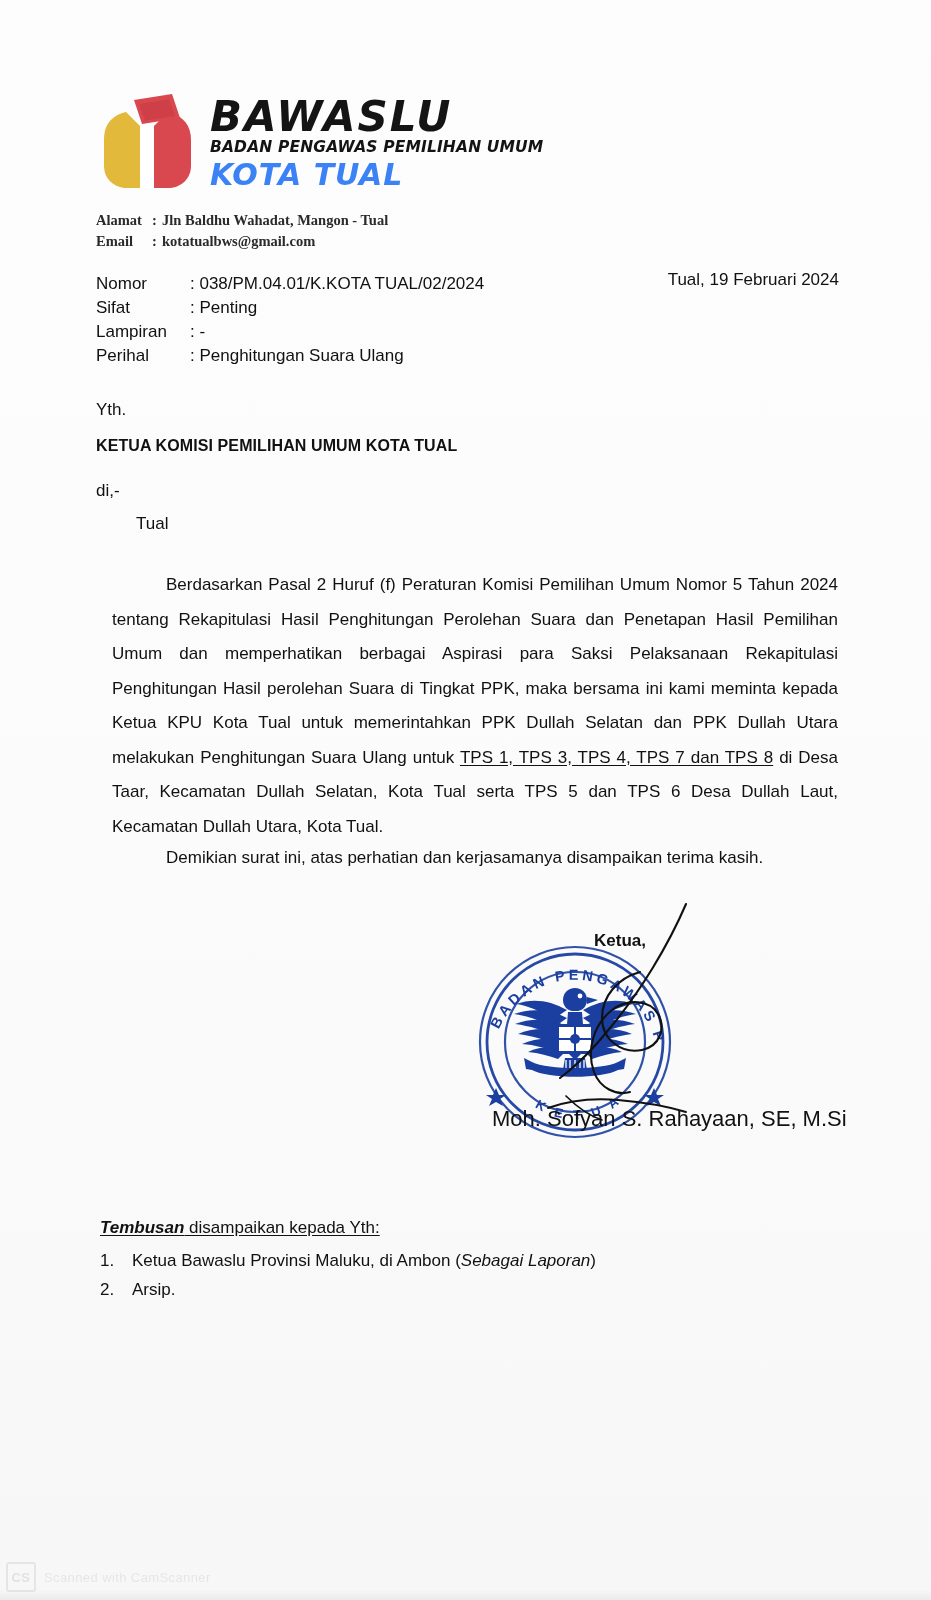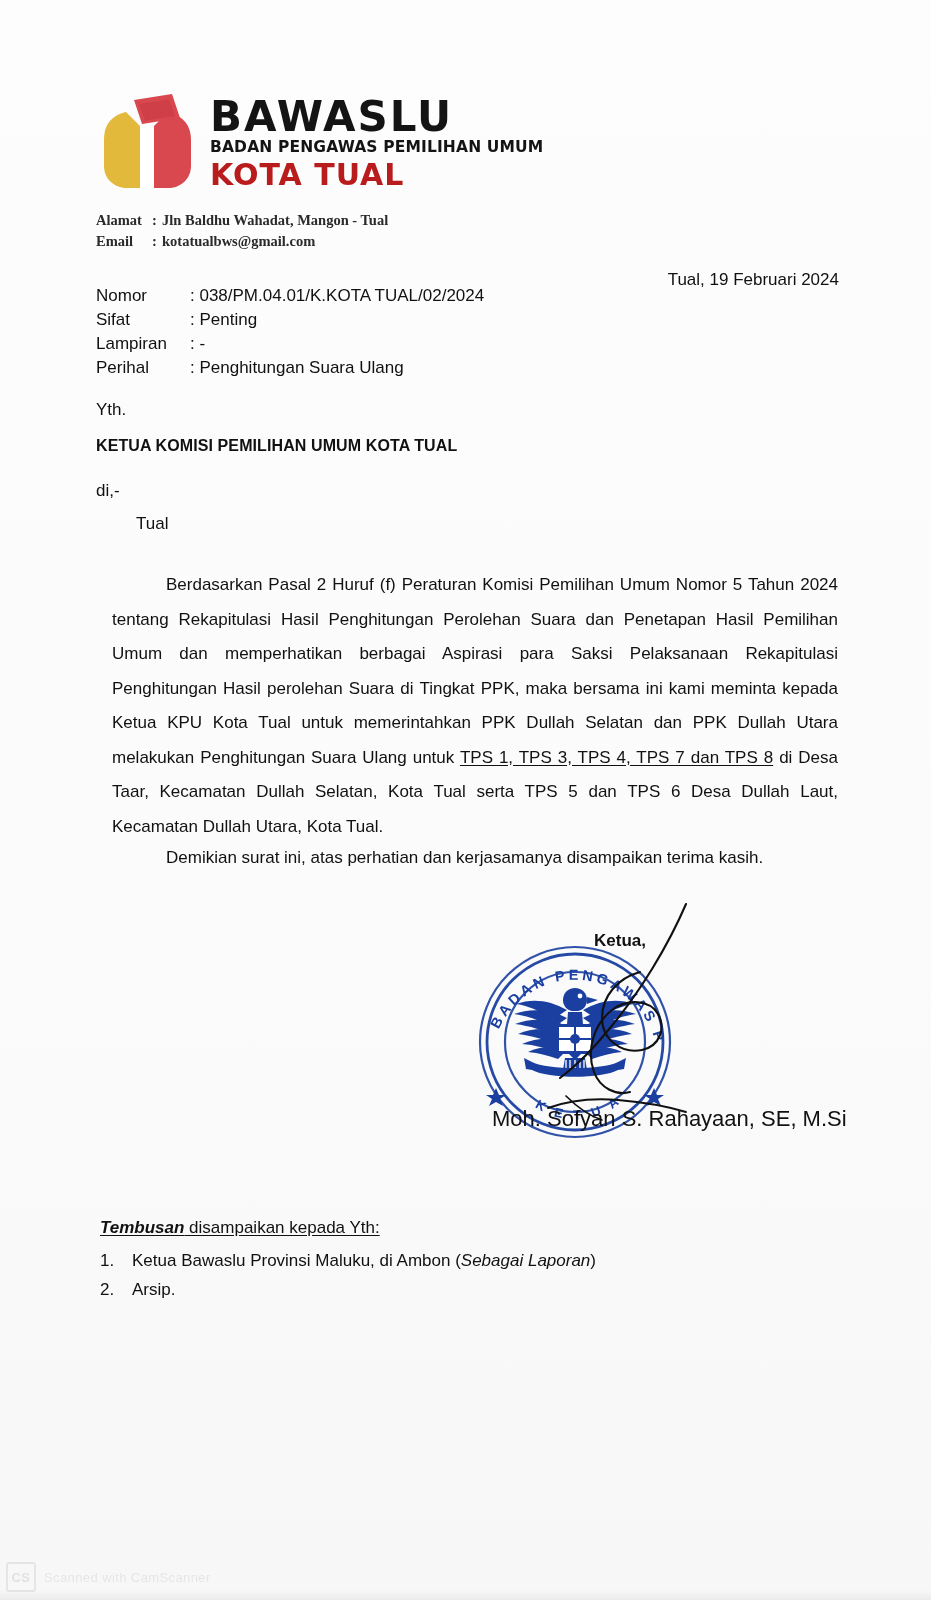--- a/index.html
+++ b/index.html
@@ -38,21 +38,21 @@
   .lh-row { display: flex; align-items: flex-start; }
   .logo-mark {
     width: 104px;
     height: 100px;
     position: relative;
     flex: 0 0 auto;
     margin-right: 10px;
   }
   .logo-mark svg { display: block; width: 104px; height: 100px; }
 
-  .lh-text { padding-top: 4px; }
+  .lh-text { padding-top: 4px; font-style: italic; }
   .brand-main {
     font-family: "DejaVu Sans", sans-serif;
     font-weight: bold;
     font-size: 42px;
     letter-spacing: 2px;
     line-height: 0.98;
     color: #141414;
   }
   .brand-sub {
     font-family: "DejaVu Sans", sans-serif;
@@ -60,21 +60,21 @@
     font-size: 15.5px;
     letter-spacing: 0.15px;
     color: #141414;
     margin-top: 1px;
   }
   .brand-city {
     font-family: "DejaVu Sans", sans-serif;
     font-weight: bold;
     font-size: 30px;
     letter-spacing: 1px;
-    color: #b91c1c;
+    color: #3b82f6;
     margin-top: 1px;
   }
 
   .contact {
     position: absolute;
     left: 96px;
     top: 210px;
     font-family: "Liberation Serif", serif;
     font-weight: bold;
     font-size: 14.5px;
@@ -82,21 +82,21 @@
     line-height: 1.45;
   }
   .contact-row { display: flex; }
   .contact-label { width: 56px; flex: 0 0 auto; }
   .contact-colon { width: 10px; flex: 0 0 auto; }
 
   
   .meta {
     position: absolute;
     left: 96px;
-    top: 284px;
+    top: 272px;
     font-size: 17px;
     line-height: 1.42;
   }
   .meta-row { display: flex; }
   .meta-label { width: 94px; flex: 0 0 auto; }
   .meta-value { white-space: nowrap; }
 
   .dateline {
     position: absolute;
     right: 92px;

